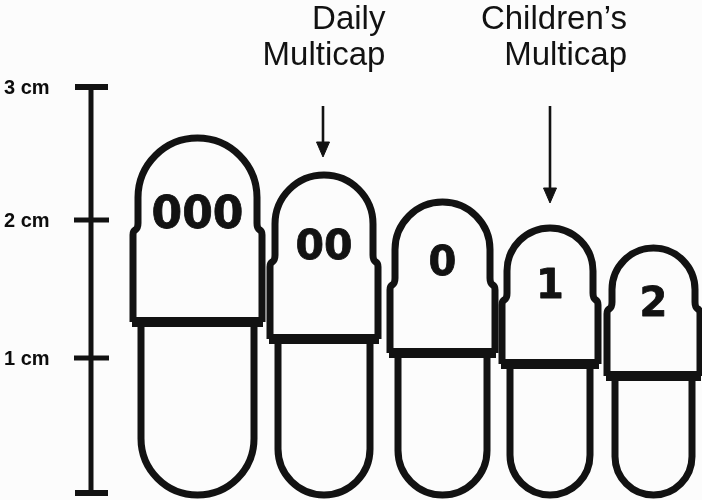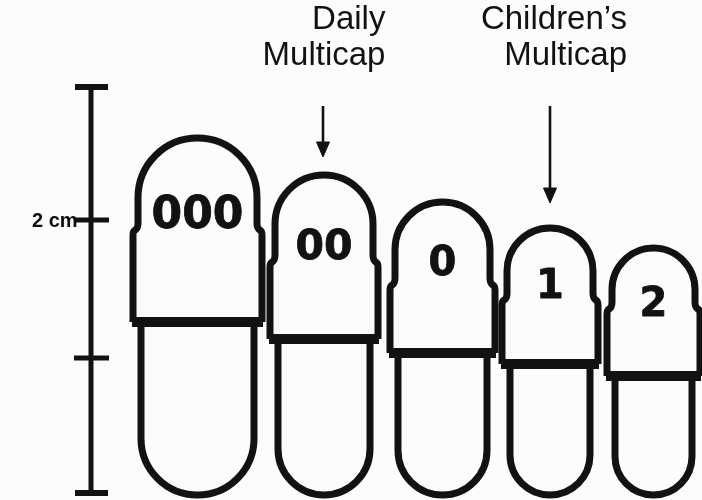--- a/index.html
+++ b/index.html
@@ -74,14 +74,16 @@
         <path d="M 615 379 L 615 456.5 A 38.5 38.5 0 0 0 692 456.5 L 692 379"></path>
         <text x="653.5" y="302" text-anchor="middle" dominant-baseline="central" font-size="40" fill="#121212" stroke="#121212" stroke-width="0.8" class="digit">2</text>
       </g>
     </svg>
 
   <div class="caption" id="cap-0" style="left: 324px;">Daily
 Multicap</div>
   <div class="caption" id="cap-1" style="left: 554px;">Children’s
 Multicap</div>
 
-  <div class="ruler-label" id="rl-1" style="top: 207px; margin-left: 28px;">2 cm</div>
+  <div class="ruler-label" id="rl-0" style="top: 74px;">3 cm</div>
+  <div class="ruler-label" id="rl-1" style="top: 207px;">2 cm</div>
+  <div class="ruler-label" id="rl-2" style="top: 345px;">1 cm</div>
 </div>
 
 </body></html>

